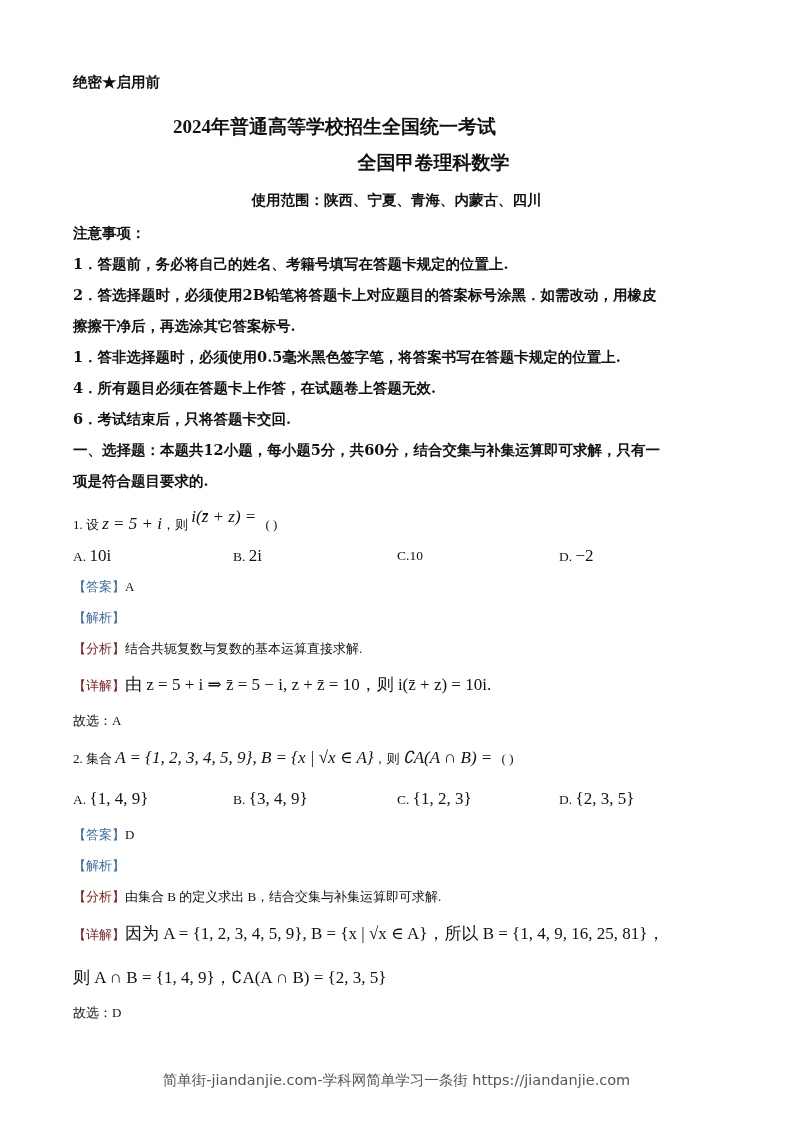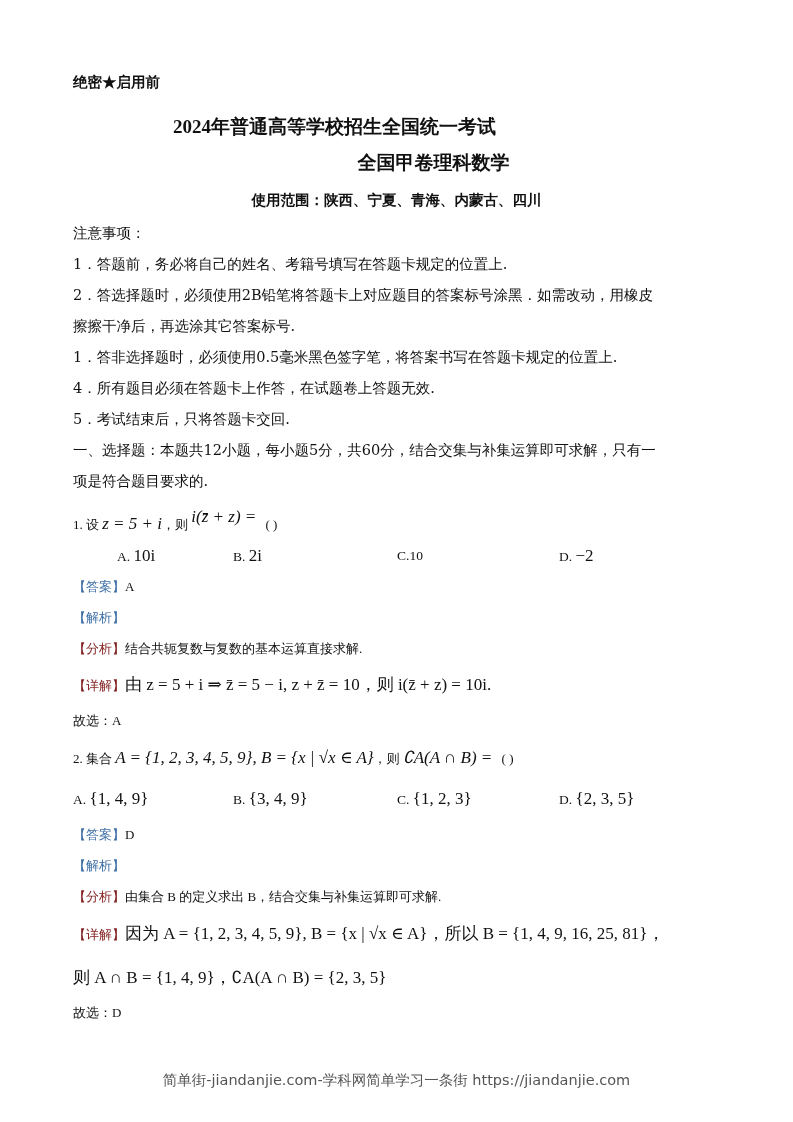--- a/index.html
+++ b/index.html
@@ -3,21 +3,21 @@
 <meta charset="utf-8">
 <style>
   html, body { margin:0; padding:0; background:#ffffff; }
   body { width:793px; height:1122px; position:relative; overflow:hidden;
          font-family:"DejaVu Serif","Liberation Serif",serif; color:#111; }
   .abs { position:absolute; white-space:nowrap; }
   .secret { left:73px; top:73px; font-size:14.5px; font-weight:bold; }
   .title1 { left:0; width:669px; text-align:center; top:114px; font-size:19px; font-weight:bold; font-family:"Liberation Serif","DejaVu Serif",serif; }
   .title2 { left:0; width:793px; text-align:center; top:150px; font-size:19px; font-weight:bold; font-family:"Liberation Serif","DejaVu Serif",serif;margin-left:37px; }
   .scope  { left:0; width:793px; text-align:center; top:191px; font-size:14.5px; font-weight:bold; }
-  .note   { left:73px; font-size:14.5px; font-weight:normal; }
+  .note   { left:73px; font-size:14.5px; font-weight:bold; }
   .q      { left:73px; font-size:13px; font-family:"Liberation Serif","DejaVu Serif",serif; }
   .m      { font-family:"Liberation Serif","DejaVu Serif",serif; font-style:italic; }
   .mr     { font-family:"Liberation Serif","DejaVu Serif",serif; }
   .opt    { font-size:13.5px; font-family:"Liberation Serif","DejaVu Serif",serif; }
   .tag    { color:#3e6fa6; }
   .tagblk { color:#7f1d1d; }
   .paren  { display:inline-block; margin-left:6px; }
   .footer { left:0; width:793px; text-align:center; top:1071px; font-size:14.5px; color:#555; font-family:"DejaVu Sans","Liberation Sans",sans-serif; }
   .big    { font-size:17px; }
 </style>
@@ -28,33 +28,33 @@
 <div class="abs title1">2024年普通高等学校招生全国统一考试</div>
 <div class="abs title2">全国甲卷理科数学</div>
 <div class="abs scope">使用范围：陕西、宁夏、青海、内蒙古、四川</div>
 
 <div class="abs note" style="top:224px;">注意事项：</div>
 <div class="abs note" style="top:255px;">1．答题前，务必将自己的姓名、考籍号填写在答题卡规定的位置上.</div>
 <div class="abs note" style="top:286px;">2．答选择题时，必须使用2B铅笔将答题卡上对应题目的答案标号涂黑．如需改动，用橡皮</div>
 <div class="abs note" style="top:317px;">擦擦干净后，再选涂其它答案标号.</div>
 <div class="abs note" style="top:348px;">1．答非选择题时，必须使用0.5毫米黑色签字笔，将答案书写在答题卡规定的位置上.</div>
 <div class="abs note" style="top:379px;">4．所有题目必须在答题卡上作答，在试题卷上答题无效.</div>
-<div class="abs note" style="top:410px;">5．考试结束后，只将答题卡交回.</div>
+<div class="abs note" style="top:410px;">6．考试结束后，只将答题卡交回.</div>
 
 <div class="abs note" style="top:441px;">一、选择题：本题共12小题，每小题5分，共60分，结合交集与补集运算即可求解，只有一</div>
 <div class="abs note" style="top:472px;">项是符合题目要求的.</div>
 
 <div class="abs q" style="top:514px;">
   <span>1.</span>
   <span>设</span>
   <span class="m big">z = 5 + i</span><span>，则</span>
   <span class="m big" style="position:relative; top:-7px;">i(z̄ + z) =</span>
   <span class="paren">(        )</span>
 </div>
-<div class="abs opt" style="top:546px; left:73px;margin-left:44px;"><span>A.</span> <span class="big">10i</span></div>
+<div class="abs opt" style="top:546px; left:73px;"><span>A.</span> <span class="big">10i</span></div>
 <div class="abs opt" style="top:546px; left:233px;"><span>B.</span> <span class="big">2i</span></div>
 <div class="abs opt" style="top:548px; left:397px;"><span>C.</span><span>10</span></div>
 <div class="abs opt" style="top:546px; left:559px;"><span>D.</span> <span class="big">−2</span></div>
 
 <div class="abs q" style="top:578px;"><span class="tag">【答案】</span><span>A</span></div>
 <div class="abs q" style="top:609px;"><span class="tag">【解析】</span></div>
 <div class="abs q" style="top:640px;"><span class="tagblk">【分析】</span><span>结合共轭复数与复数的基本运算直接求解.</span></div>
 <div class="abs q" style="top:673px;"><span class="tagblk">【详解】</span><span class="big mr">由 z = 5 + i ⇒ z̄ = 5 − i, z + z̄ = 10，则 i(z̄ + z) = 10i.</span></div>
 <div class="abs q" style="top:712px;">故选：A</div>
 

